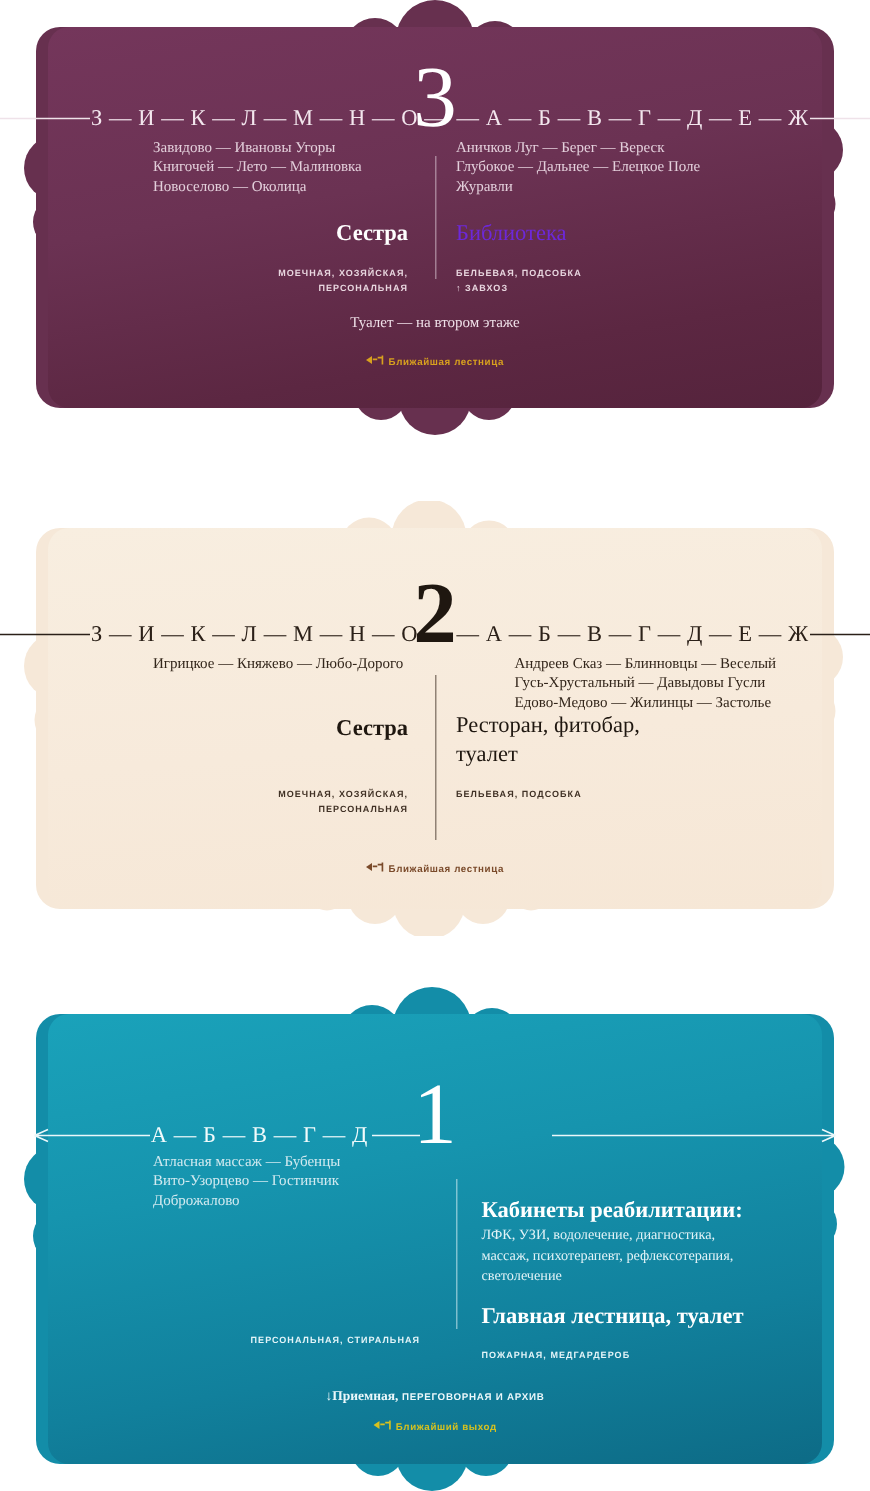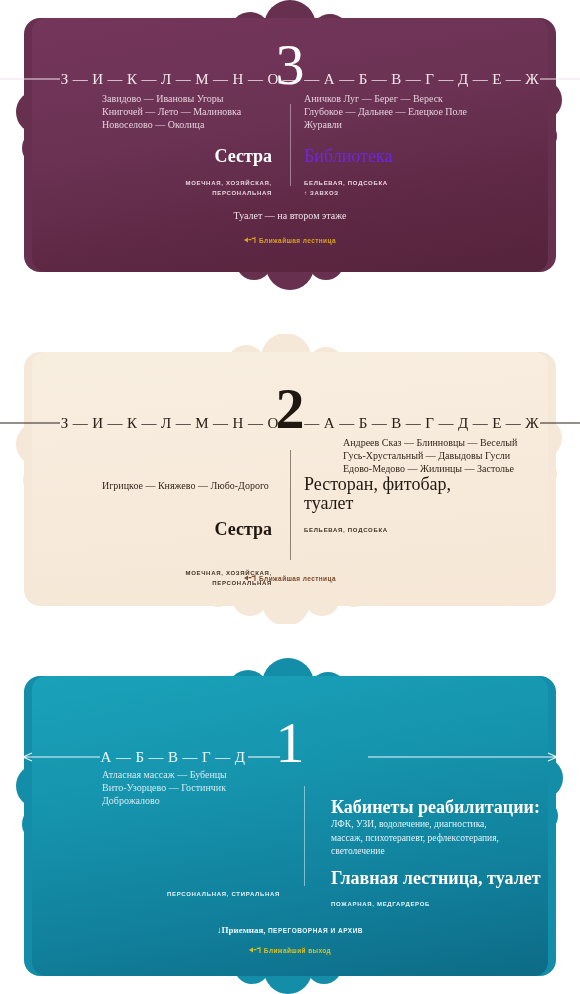--- a/index.html
+++ b/index.html
@@ -63,21 +63,21 @@
 
   .col{
     position:absolute; box-sizing:border-box;
   }
   .stations{
     font-family:"Liberation Serif", serif;
     font-size:10px; line-height:13px; white-space:nowrap;
   }
   .big-label{
     font-family:"Liberation Serif", serif;
-    font-size:18px; line-height:18px;
+    font-size:15px; line-height:18px;
   }
   .small-caps{
     font-family:"Liberation Sans", sans-serif;
     font-size:6px; letter-spacing:0.7px; line-height:10px; font-weight:700;
   }
   .vdiv{ position:absolute; width:1px; z-index:2; }
   .note{
     position:absolute; left:0; right:0; text-align:center;
     font-family:"Liberation Serif", serif; font-size:10px;
   }
@@ -299,21 +299,21 @@
             <path d="M61 6 L52 2 M61 6 L52 10 M0 6 H61" stroke="#2B2018" stroke-width="1.1" fill="none"></path>
           </svg>
       </span>
     </div>
 
     <div class="floor-num" style="left:0;right:0;top:52px;font-size:58px;color:#1F1710;font-weight:700;">2</div>
 
     <div class="vdiv" style="left:276px;top:116px;height:110px;background:rgba(60,44,32,0.55);"></div>
 
     <div class="col" style="left:88px;top:102px;width:186px;">
-      <div class="stations" style="color:#33261B;margin-top:43px;">
+      <div class="stations" style="color:#33261B;">
         <div>Игрицкое — Княжево — Любо-Дорого</div>
       </div>
       <div class="big-label" style="color:#1F1710;margin-top:28px;text-align:right;padding-right:16px;font-weight:700;">Сестра</div>
       <div class="small-caps" style="color:#403125;margin-top:30px;text-align:right;padding-right:16px;">
         <div>МОЕЧНАЯ, ХОЗЯЙСКАЯ,</div>
         <div>ПЕРСОНАЛЬНАЯ</div>
       </div>
     </div>
 
     <div class="col" style="left:290px;top:102px;width:240px;">
@@ -417,21 +417,21 @@
       <div class="stations" style="color:#D2EAF0;">
         <div>Атласная массаж — Бубенцы</div>
         <div>Вито-Узорцево — Гостинчик</div>
         <div>Доброжалово</div>
       </div>
       <div class="small-caps" style="color:#E3F4F8;margin-top:82px;text-align:right;padding-right:18px;">
         <div>ПЕРСОНАЛЬНАЯ, СТИРАЛЬНАЯ</div>
       </div>
     </div>
 
-    <div class="col" style="left:317px;top:140px;width:240px;">
+    <div class="col" style="left:307px;top:140px;width:240px;">
       <div class="big-label" style="color:#FFFFFF;font-weight:700;">Кабинеты реабилитации:</div>
       <div class="stations" style="color:#E2F3F7;font-size:9.5px;line-height:13.5px;margin-top:2px;">
         <div>ЛФК, УЗИ, водолечение, диагностика,</div>
         <div>массаж, психотерапевт, рефлексотерапия,</div>
         <div>светолечение</div>
       </div>
       <div class="big-label" style="color:#FFFFFF;margin-top:10px;font-weight:700;">Главная лестница, туалет</div>
       <div class="small-caps" style="color:#E3F4F8;margin-top:12px;">
         <div>ПОЖАРНАЯ, МЕДГАРДЕРОБ</div>
       </div>

